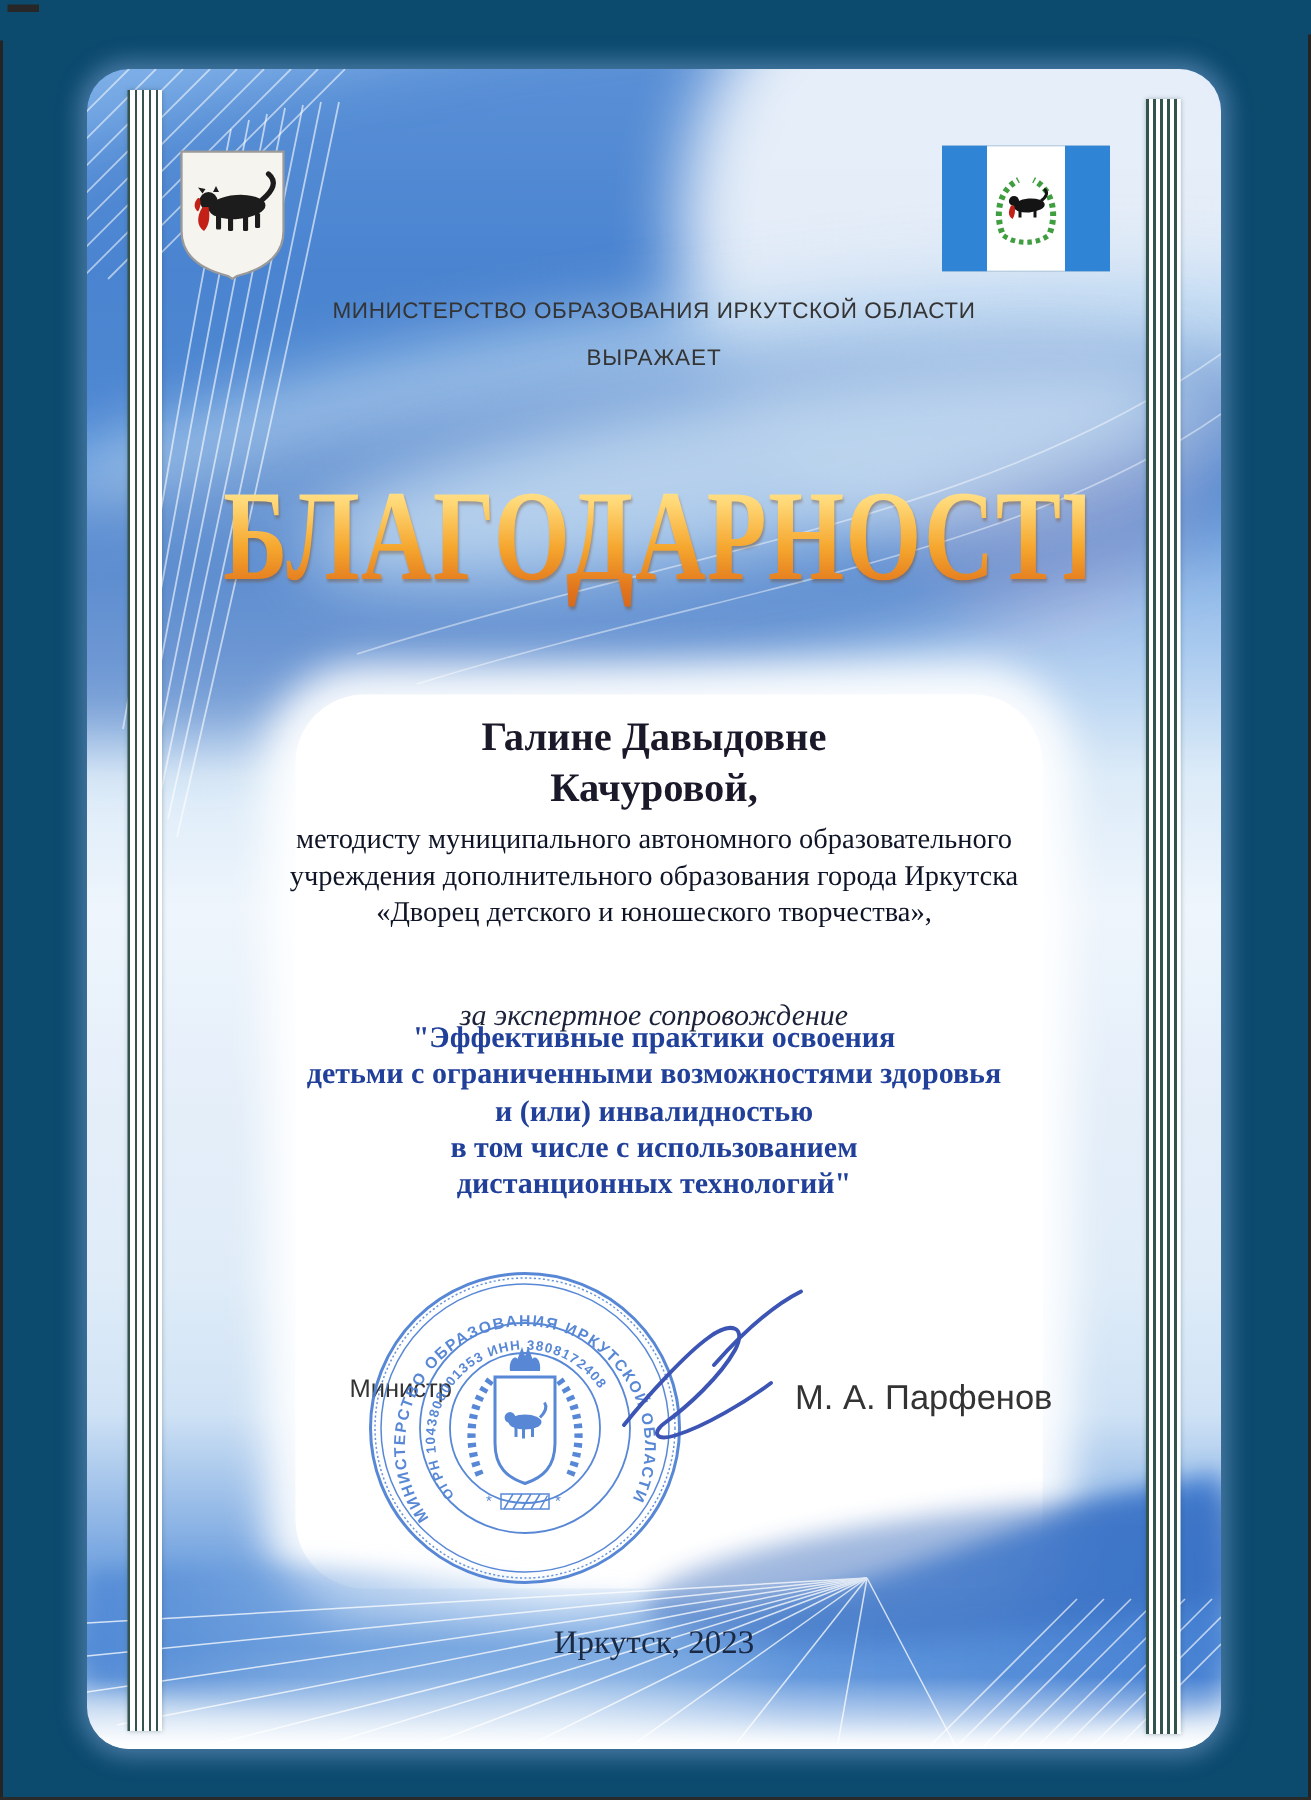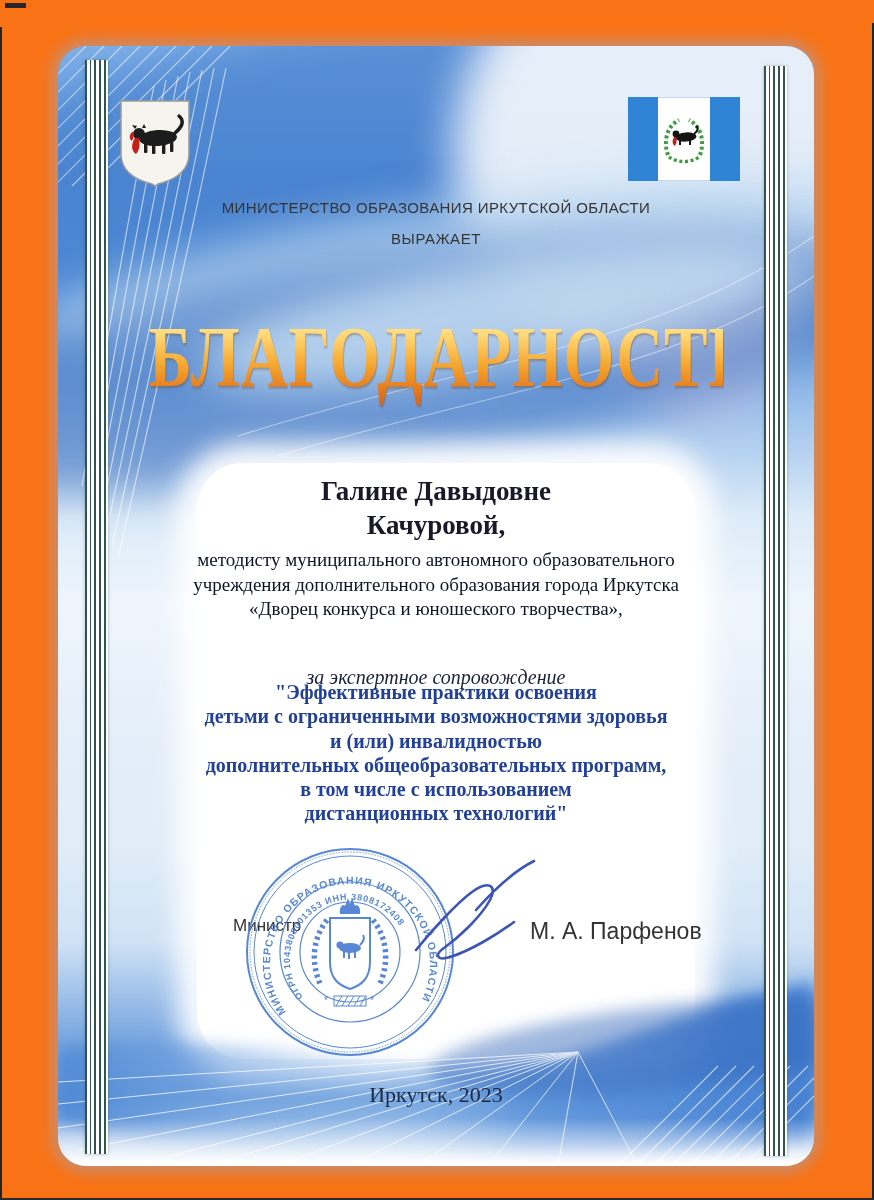--- a/index.html
+++ b/index.html
@@ -1,19 +1,19 @@
 <!DOCTYPE html>
 <html><head>
 <meta charset="utf-8">
 <style>
   * { margin:0; padding:0; box-sizing:border-box; }
   html,body { width:874px; height:1200px; background:#ffffff; }
   body { font-family:"Liberation Sans", sans-serif; position:relative; overflow:hidden; }
 
-  .page { position:absolute; inset:0; background:#f97316; }
+  .page { position:absolute; inset:0; background:#0c4a6e; }
 
   
   .scan-dash { position:absolute; left:5px; top:3px; width:21px; height:5px; background:#272727; }
   .scan-left { position:absolute; left:0; top:27px; width:2px; bottom:0; background:#242424; }
   .scan-right { position:absolute; right:0; top:23px; width:2px; bottom:0; background:#242424; }
   .scan-bottom { position:absolute; left:0; right:0; bottom:0; height:2px; background:#2a2a2a; }
 
   
   .cert {
     position:absolute; left:58px; top:46px; width:756px; height:1120px;
@@ -218,31 +218,30 @@
 
     <div class="txt big-title">БЛАГОДАРНОСТЬ</div>
 
     <div class="txt recipient-name">
       <div>Галине Давыдовне</div>
       <div>Качуровой,</div>
     </div>
     <div class="txt recipient-desc">
       <div>методисту муниципального автономного образовательного</div>
       <div>учреждения дополнительного образования города Иркутска</div>
-      <div>«Дворец конкурса и юношеского творчества»,</div>
+      <div>«Дворец детского и юношеского творчества»,</div>
     </div>
 
     <div class="txt reason-intro">
       <div>за экспертное сопровождение</div>
     </div>
     <div class="txt contest">
       <div>"Эффективные практики освоения</div>
       <div>детьми с ограниченными возможностями здоровья</div>
       <div>и (или) инвалидностью</div>
-      <div>дополнительных общеобразовательных программ,</div>
       <div>в том числе с использованием</div>
       <div>дистанционных технологий"</div>
     </div>
 
     <div class="sign-position">Министр</div>
     <div class="sign-name">М. А. Парфенов</div>
 
     <div class="seal-wrap">
       <svg viewBox="0 0 212 212" width="212" height="212">
         <defs>

